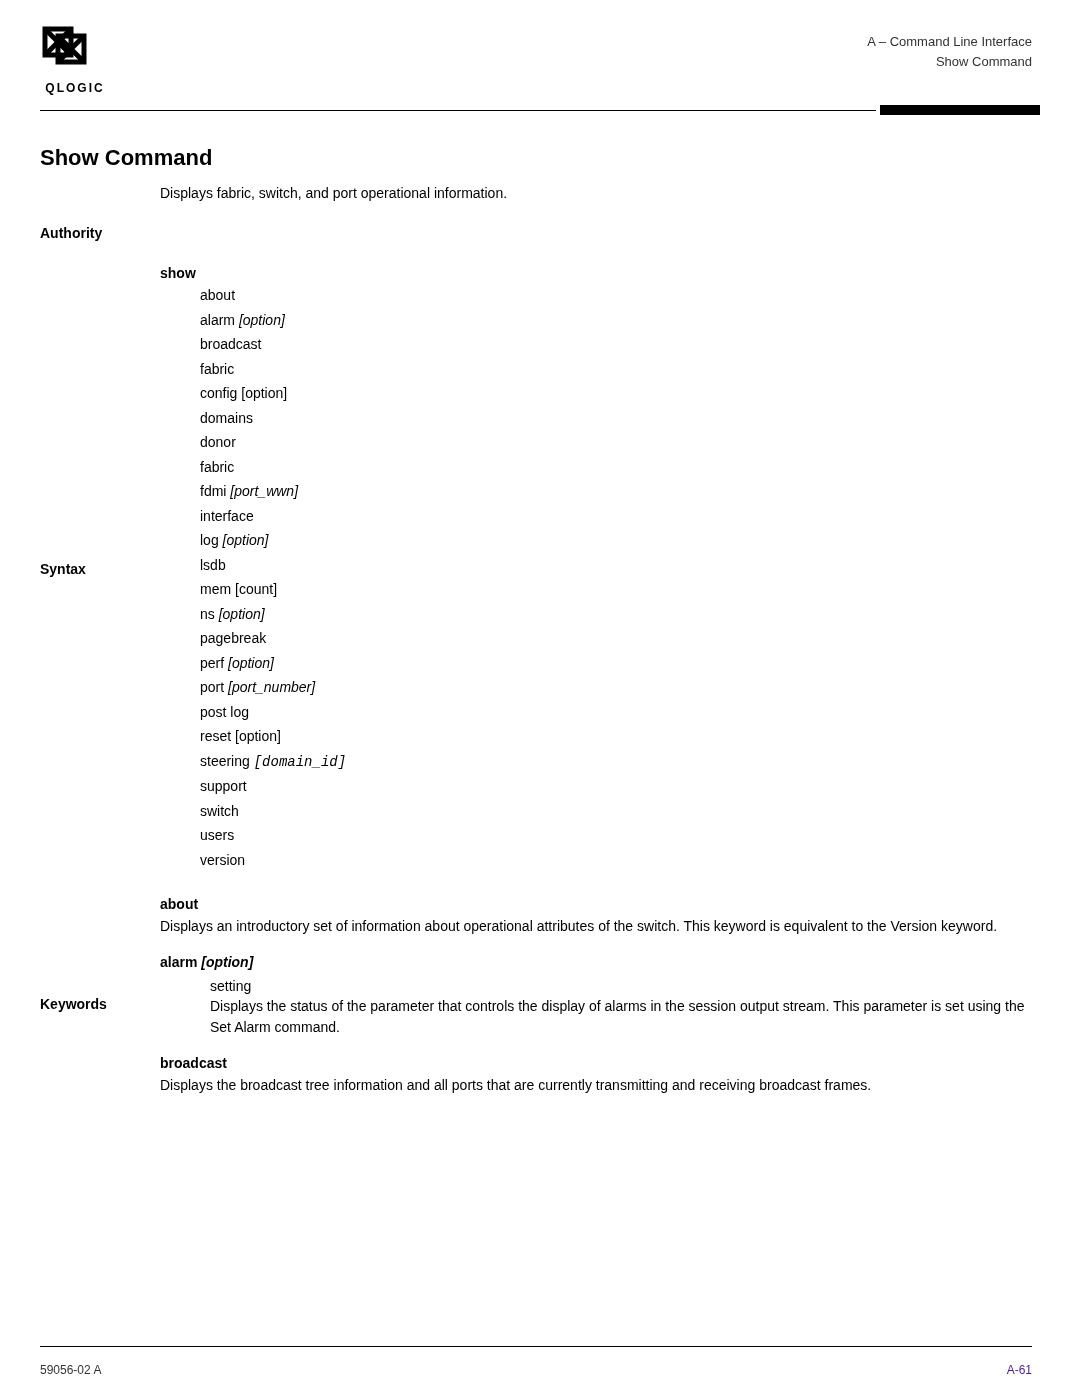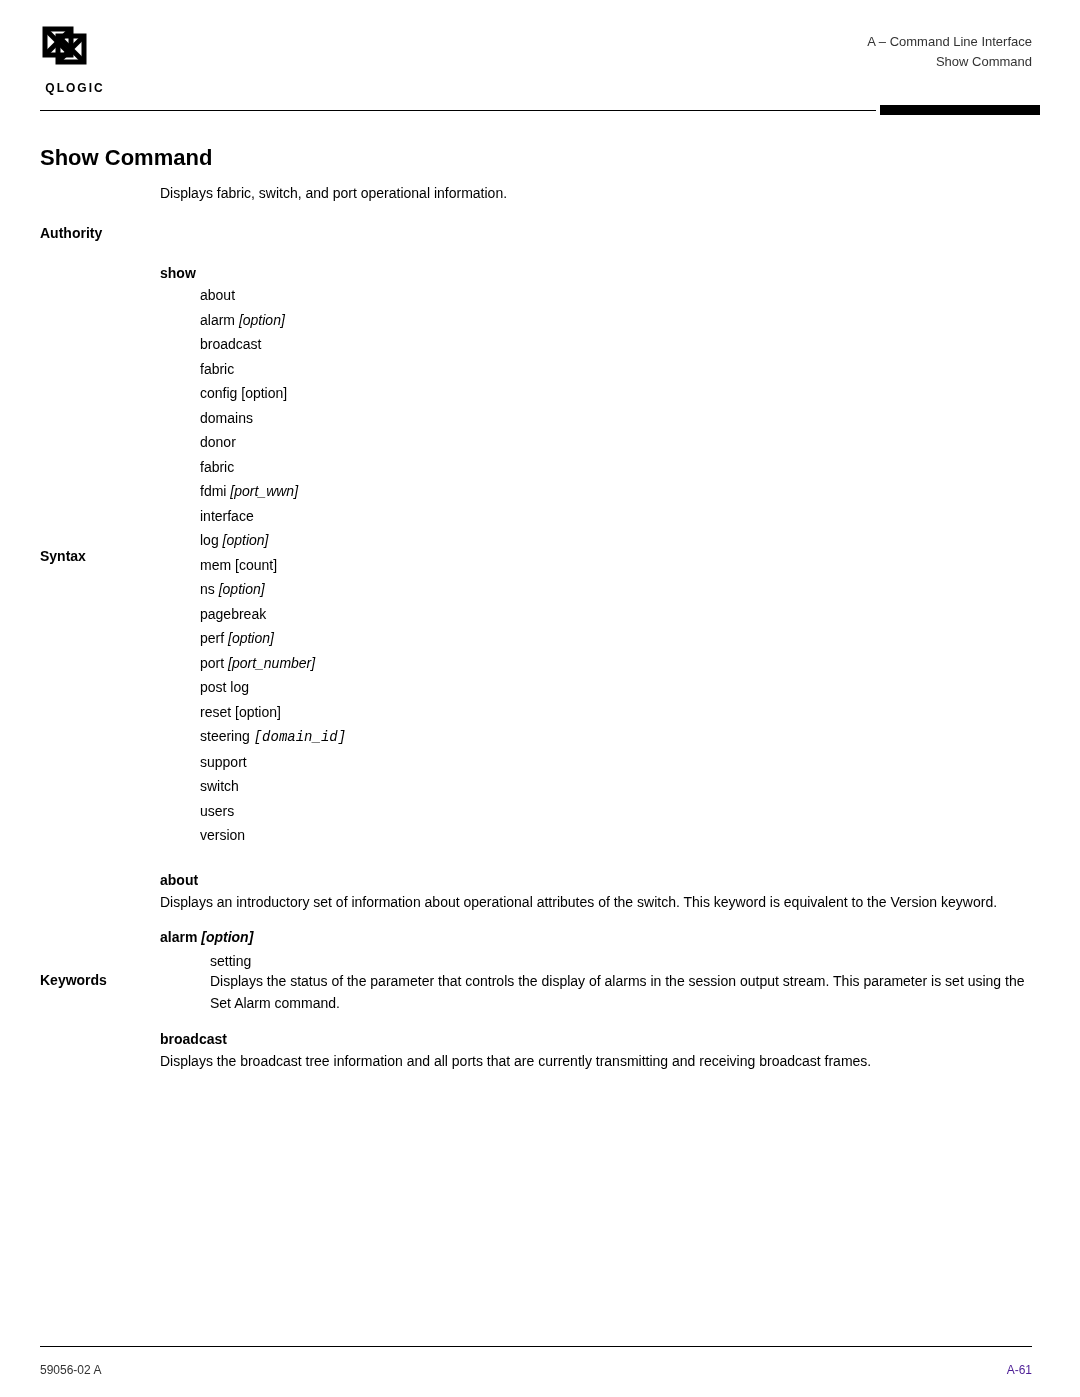--- a/index.html
+++ b/index.html
@@ -245,20 +245,21 @@
             <li><span>alarm </span><span style="font-style: italic;">[option]</span></li>
             <li>broadcast</li>
             <li>fabric</li>
             <li>config [option]</li>
             <li>domains</li>
             <li>donor</li>
             <li>fabric</li>
             <li><span>fdmi </span><span style="font-style: italic;">[port_wwn]</span></li>
             <li>interface</li>
             <li><span>log </span><span style="font-style: italic;">[option]</span></li>
+            <li>lsdb</li>
             <li>mem [count]</li>
             <li><span>ns </span><span style="font-style: italic;">[option]</span></li>
             <li>pagebreak</li>
             <li><span>perf </span><span style="font-style: italic;">[option]</span></li>
             <li><span>port </span><span style="font-style: italic;">[port_number]</span></li>
             <li>post log</li>
             <li>reset [option]</li>
             <li><span>steering </span><span style="font-style: italic; font-family: Liberation Mono, monospace;">[domain_id]</span></li>
             <li>support</li>
             <li>switch</li>

